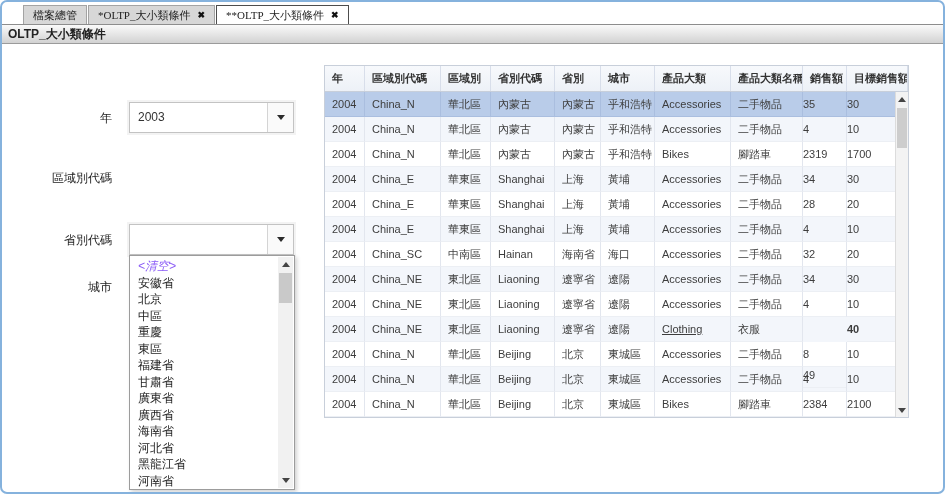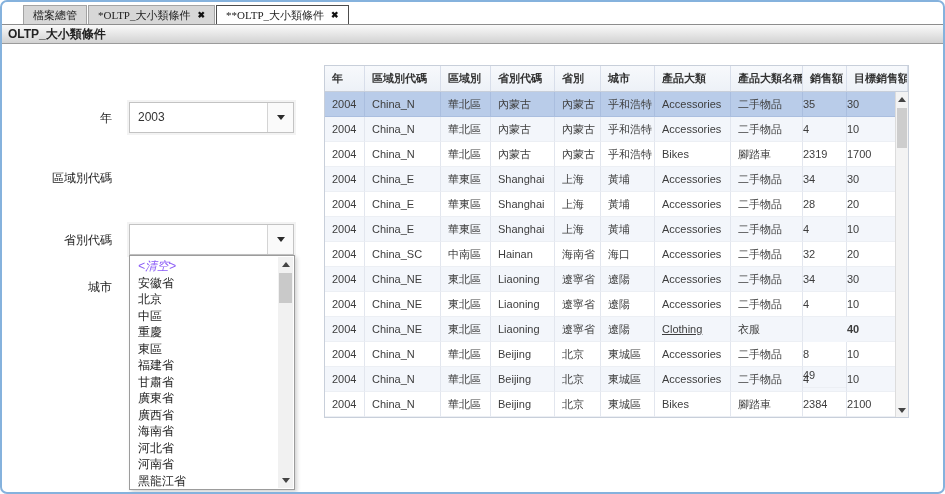--- a/index.html
+++ b/index.html
@@ -121,22 +121,22 @@
         <div class="list-item">北京</div>
         <div class="list-item">中區</div>
         <div class="list-item">重慶</div>
         <div class="list-item">東區</div>
         <div class="list-item">福建省</div>
         <div class="list-item">甘肅省</div>
         <div class="list-item">廣東省</div>
         <div class="list-item">廣西省</div>
         <div class="list-item">海南省</div>
         <div class="list-item">河北省</div>
+        <div class="list-item">黑龍江省</div>
         <div class="list-item">河南省</div>
-        <div class="list-item">黑龍江省</div>
       </div>
     <div class="list-scrollbar">
       <div class="sb-arrow up">
           <span class="tri-up"></span>
         </div>
       <div class="sb-thumb"></div>
       <div class="sb-arrow down">
           <span class="tri-down-sm"></span>
         </div>
     </div>

